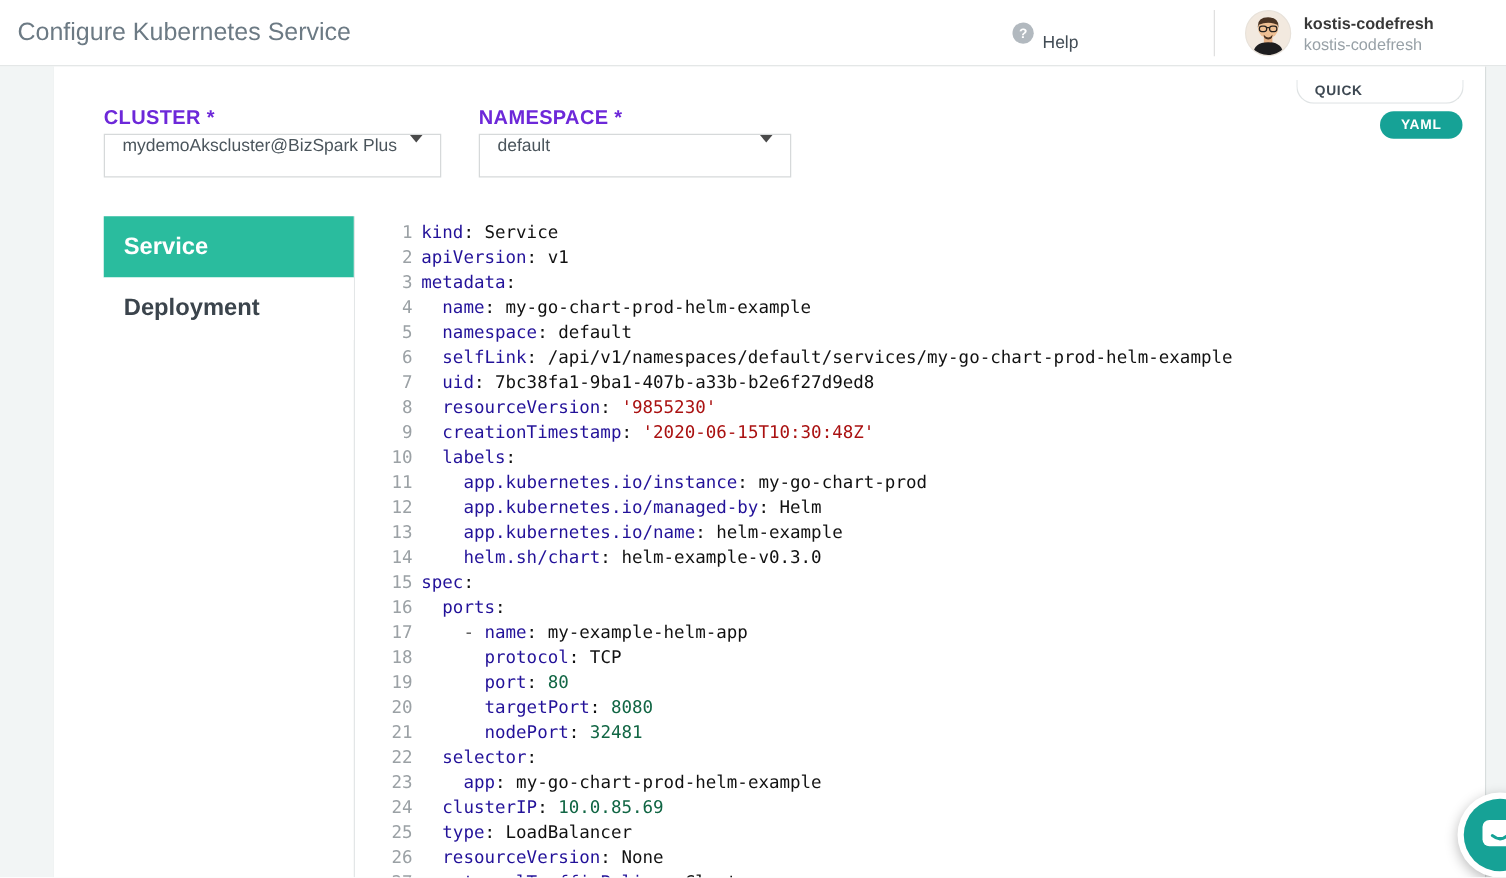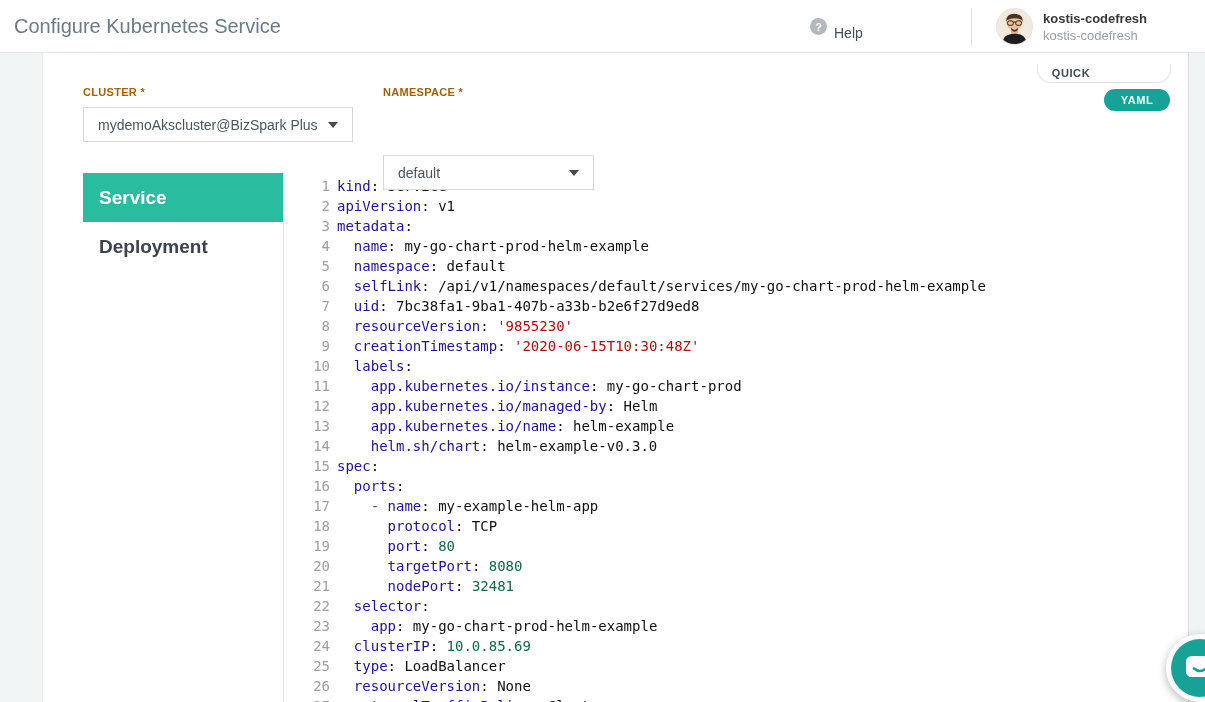--- a/index.html
+++ b/index.html
@@ -55,36 +55,36 @@
     position:absolute;left:0;top:0;width:66px;height:19px;line-height:18px;text-align:center;
     font-size:11px;font-weight:bold;letter-spacing:.6px;color:#3d4852;cursor:pointer;
   }
   .toggle-yaml{
     position:absolute;left:66px;top:-3px;width:66px;height:22px;border-radius:11px;
     background:var(--teal-dark);color:#fff;font-size:11px;font-weight:bold;letter-spacing:.6px;
     display:flex;align-items:center;justify-content:center;cursor:pointer;margin-top:28px;
   }
   
   .field-label{
-    position:absolute;font-size:11px;font-weight:bold;color:#a16207;letter-spacing:.3px;z-index:5;
+    position:absolute;font-size:16px;font-weight:bold;color:#6d28d9;letter-spacing:.3px;z-index:5;
   }
   .select{
     position:absolute;height:35px;background:#fff;border:1px solid #d6d9da;
-    display:flex;align-items:center;padding:16px 14px;font-size:14px;color:#4b555c;
+    display:flex;align-items:flex-start;padding:0 14px;font-size:14px;color:#4b555c;
     cursor:pointer;z-index:5;
   }
   .select .value{flex:1;white-space:nowrap;overflow:hidden;}
   .caret{
     width:0;height:0;border-left:5px solid transparent;border-right:5px solid transparent;
     border-top:6px solid #4a4a4a;flex:none;margin-left:10px;
   }
   .lbl-cluster{left:83px;top:86px;}
   .sel-cluster{left:83px;top:107px;width:270px;}
   .lbl-namespace{left:383px;top:86px;}
-  .sel-namespace{left:383px;top:107px;width:211px;margin-top:48px;}
+  .sel-namespace{left:383px;top:107px;width:250px;}
   
   .tab{
     position:absolute;left:83px;width:200px;display:flex;align-items:center;
     padding-left:16px;font-size:19px;font-weight:bold;cursor:pointer;z-index:5;
   }
   .tab-service{top:173px;height:49px;background:var(--teal);color:#fff;}
   .tab-deployment{top:222px;height:50px;background:#fff;color:#3b444c;}
   .tabs-divider{position:absolute;left:283px;top:173px;width:1px;height:529px;background:#e3e6e7;z-index:4;}
   
   .editor{position:absolute;left:300px;top:176px;width:885px;height:526px;z-index:3;cursor:text;}

